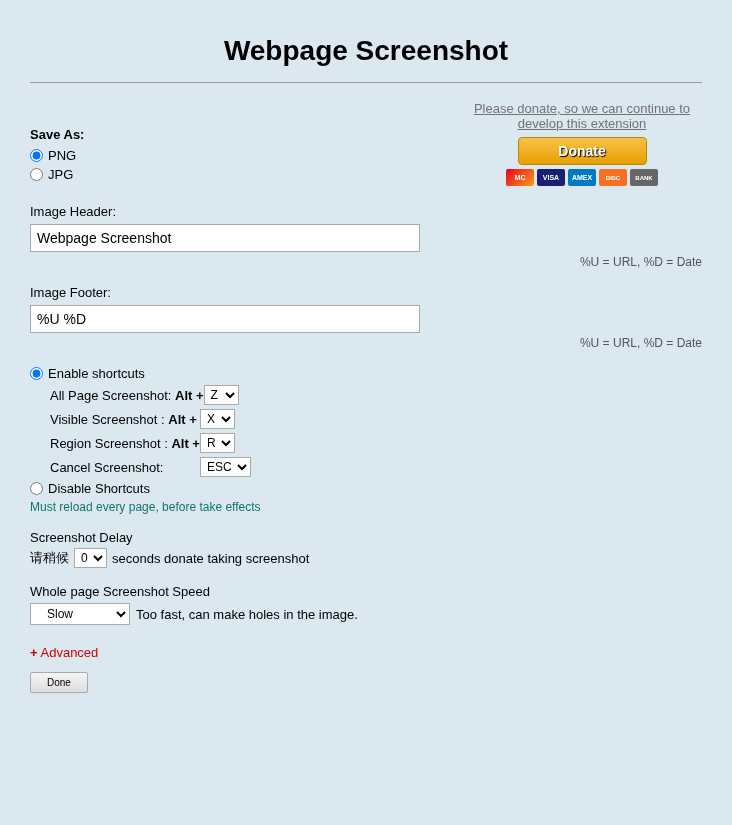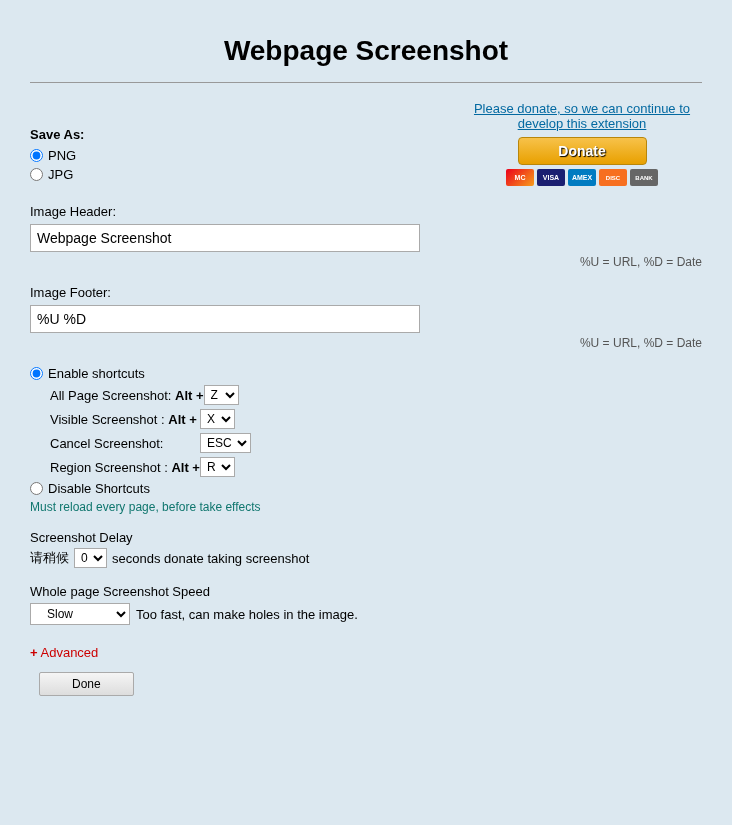--- a/index.html
+++ b/index.html
@@ -43,21 +43,21 @@
       margin-bottom: 4px;
     }
     .radio-row input[type="radio"] {
       margin-right: 5px;
     }
     .donate-section {
       text-align: center;
       max-width: 240px;
     }
     .donate-link {
-      color: #0369a1;
+      color: #737373;
       text-decoration: underline;
       font-size: 13px;
       display: block;
       margin-bottom: 6px;
       cursor: pointer;
     }
     .donate-btn {
       background: linear-gradient(to bottom, #f7c24a, #e8a000);
       border: 1px solid #b8860b;
       border-radius: 4px;
@@ -188,27 +188,26 @@
       color: #cc0000;
       cursor: pointer;
       font-size: 13px;
     }
     .advanced-link span.plus {
       color: #cc0000;
       font-weight: bold;
     }
 
     .done-btn {
-      padding: 4px 32px;
-      font-size: 12px;
+      padding: 4px 16px;
+      font-size: 10px;
       border: 1px solid #aaa;
       background: linear-gradient(to bottom, #f5f5f5, #ddd);
       cursor: pointer;
       border-radius: 2px;
-      margin-left: 9px;
     }
   </style>
 </head>
 <body>
 
 <div class="page-container">
 
   <h1>Webpage Screenshot</h1>
   <hr class="divider">
 
@@ -274,35 +273,35 @@
       <span class="shortcut-label">Visible Screenshot : <strong>Alt +</strong></span>
       <select class="shortcut-select">
         <option>X</option>
         <option>Z</option>
         <option>C</option>
         <option>V</option>
       </select>
     </div>
 
     <div class="shortcut-row">
-      <span class="shortcut-label">Cancel Screenshot:</span>
-      <select class="shortcut-select">
-        <option>ESC</option>
-        <option>F1</option>
-        <option>F2</option>
-      </select>
-    </div>
-
-    <div class="shortcut-row">
       <span class="shortcut-label">Region Screenshot : <strong>Alt +</strong></span>
       <select class="shortcut-select">
         <option>R</option>
         <option>T</option>
         <option>Y</option>
         <option>U</option>
+      </select>
+    </div>
+
+    <div class="shortcut-row">
+      <span class="shortcut-label">Cancel Screenshot:</span>
+      <select class="shortcut-select">
+        <option>ESC</option>
+        <option>F1</option>
+        <option>F2</option>
       </select>
     </div>
 
     <div class="radio-shortcuts-row">
       <input type="radio" name="shortcuts_mode" value="disable" style="">
       <span>Disable Shortcuts</span>
     </div>
 
     <div class="reload-notice">Must reload every page, before take effects</div>
   </div>

